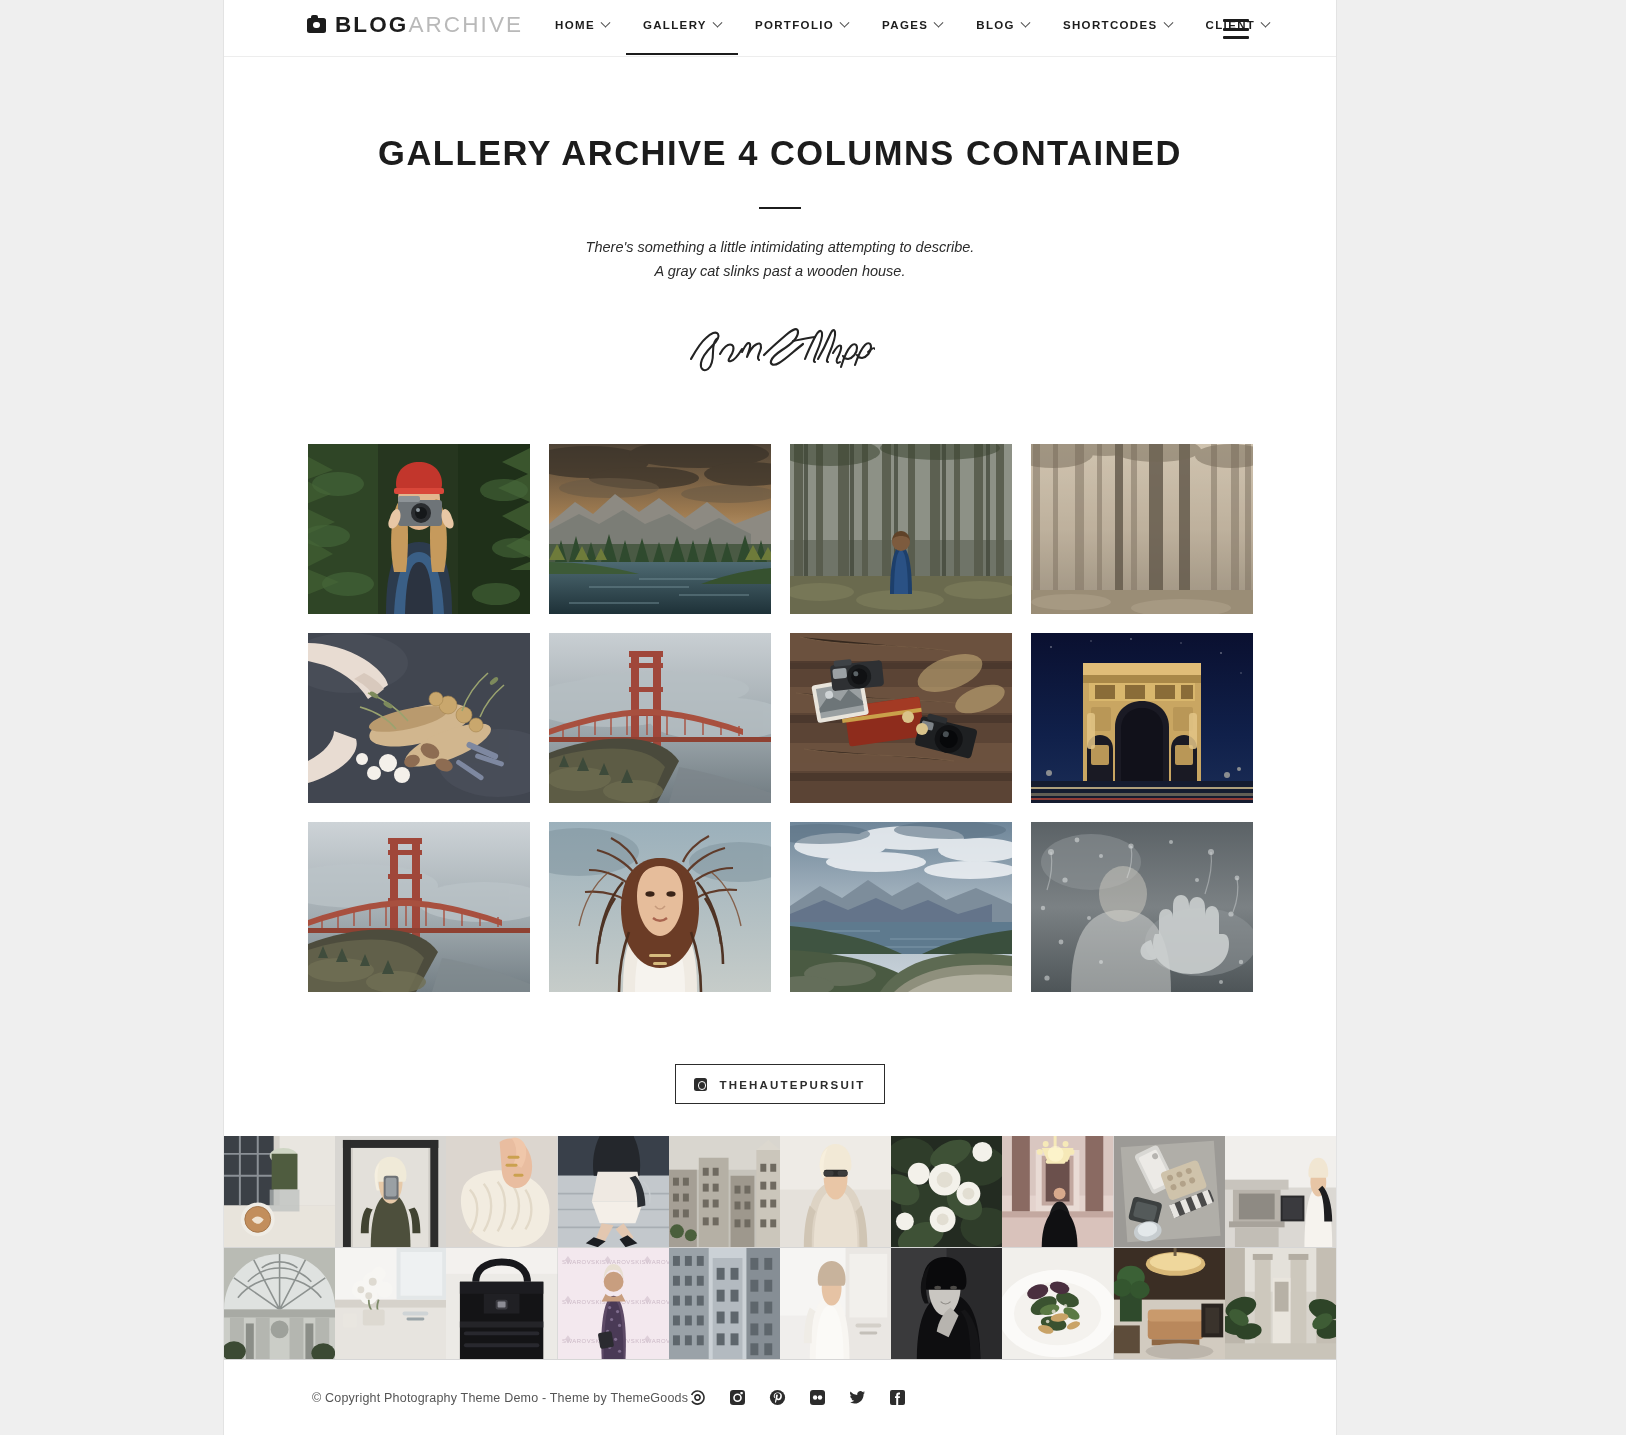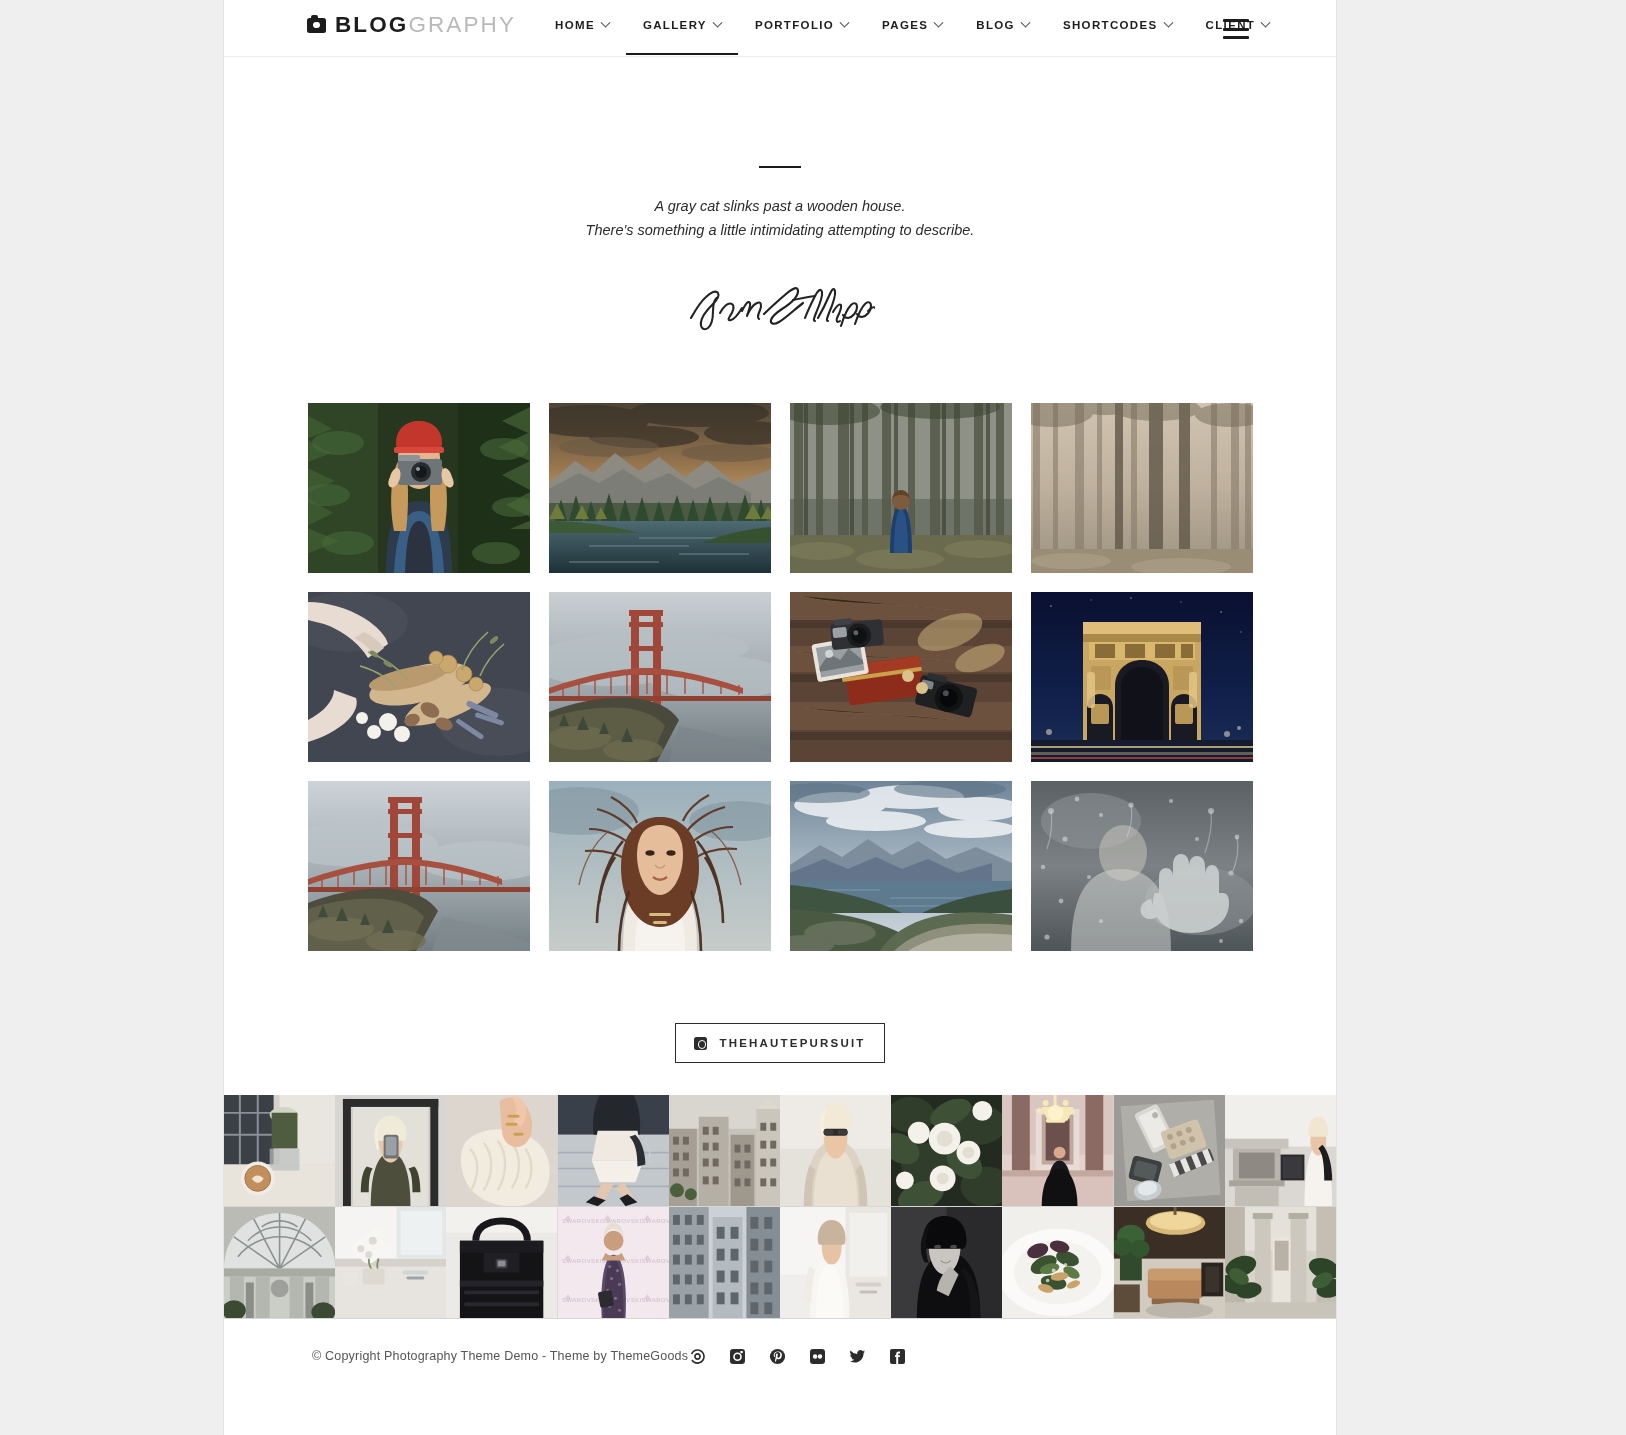--- a/index.html
+++ b/index.html
@@ -246,21 +246,21 @@
 </style>
 </head>
 <body>
 
 <div class="page">
   <div class="site">
 
     <div class="header">
       <a class="logo" href="#">
         <span class="logo-cam"></span>
-        <span class="logo-text"><span>BLOG</span><span class="light">GRAPHY</span></span>
+        <span class="logo-text"><span>BLOG</span><span class="light">ARCHIVE</span></span>
       </a>
 
       <nav class="nav">
         <div class="nav-item">
           <span class="lbl">HOME</span>
           <i class="caret"></i>
         </div>
         <div class="nav-item active">
           <span class="lbl">GALLERY</span>
           <i class="caret"></i>
@@ -288,24 +288,25 @@
       </nav>
 
       <div class="burger">
         <span></span>
           <span></span>
           <span></span>
       </div>
     </div>
 
     <div class="title-block">
+      <h1 class="page-title">GALLERY ARCHIVE 4 COLUMNS CONTAINED</h1>
       <div class="divider"></div>
       <div class="subtitle">
+        <div>There's something a little intimidating attempting to describe.</div>
         <div>A gray cat slinks past a wooden house.</div>
-        <div>There's something a little intimidating attempting to describe.</div>
       </div>
       <div class="signature" title="John Phillips">
         <svg width="190" height="58" viewBox="0 0 190 58" aria-label="John Phillips signature">
           <g fill="none" stroke="#232323" stroke-linecap="round" stroke-linejoin="round">
             <path d="M6 40 C10 33 15 24 21 19 C26 14 31 12 33 15 C35 18 31 23 27 27 C22 32 17 38 16 44 C15 50 19 53 23 50 C27 47 28 40 28 33 C28 26 29 21 33 19" stroke-width="2.1"></path>
             <path d="M35 35 C38 29 43 24 47 26 C50 28 48 34 45 38 C43 41 43 43 46 42 C50 41 54 35 57 30" stroke-width="2.1"></path>
             <path d="M57 33 C60 27 63 22 65 25 C66 28 63 34 62 38 C63 35 67 27 72 25 C76 23 77 27 75 32 C73 37 72 40 74 41" stroke-width="2.1"></path>
             <path d="M79 36 C85 30 94 22 101 16 C108 10 113 8 113 13 C113 19 105 26 97 31 C91 35 87 38 86 42 C85 46 89 47 94 44 C101 40 110 31 118 25" stroke-width="2.2"></path>
             <path d="M108 22 C113 21 122 19 130 18" stroke-width="1.8"></path>
             <path d="M120 40 C123 32 127 24 130 18 C133 12 136 10 137 14 C138 19 134 28 131 35 C129 40 128 43 130 43" stroke-width="2.1"></path>

